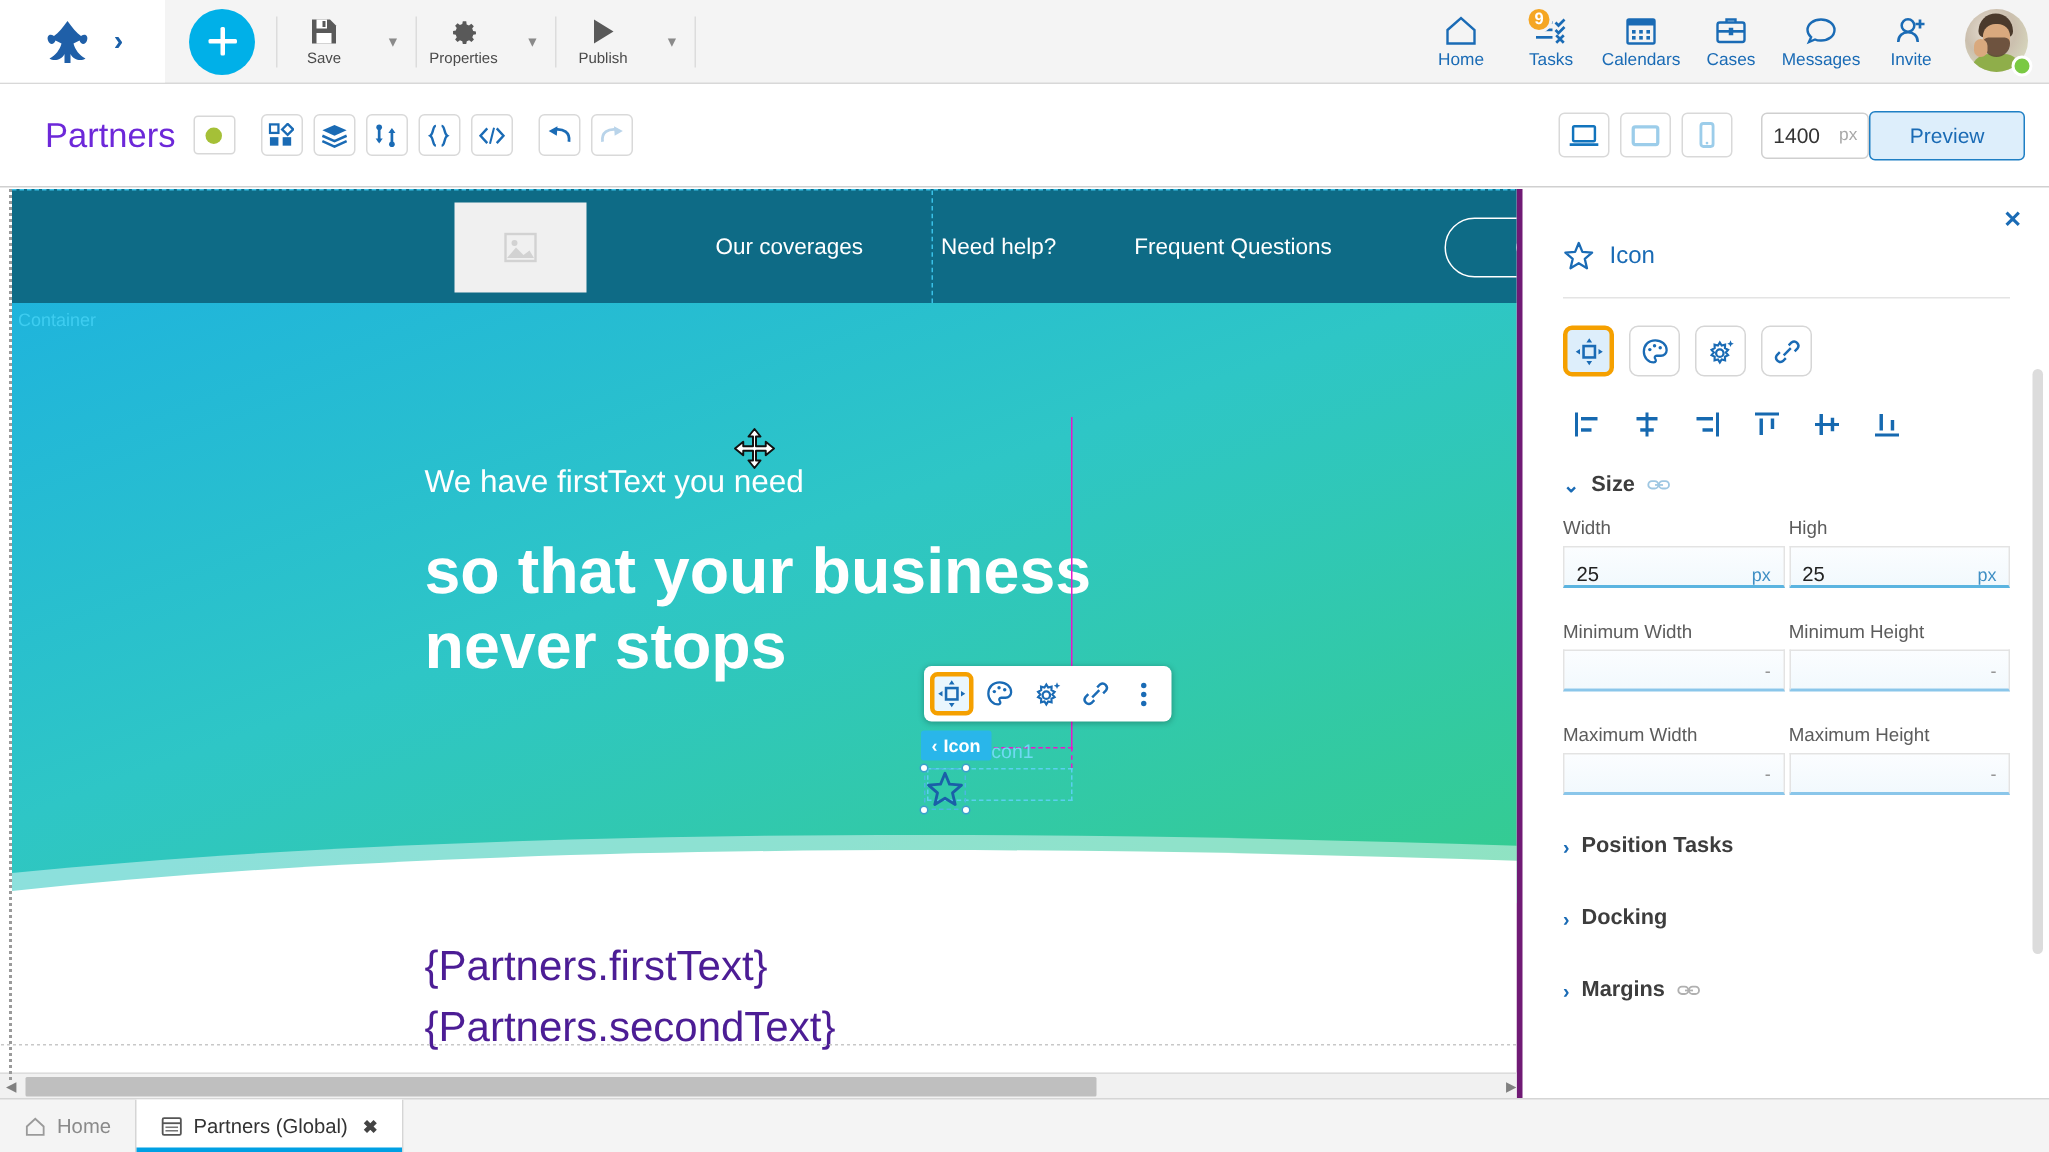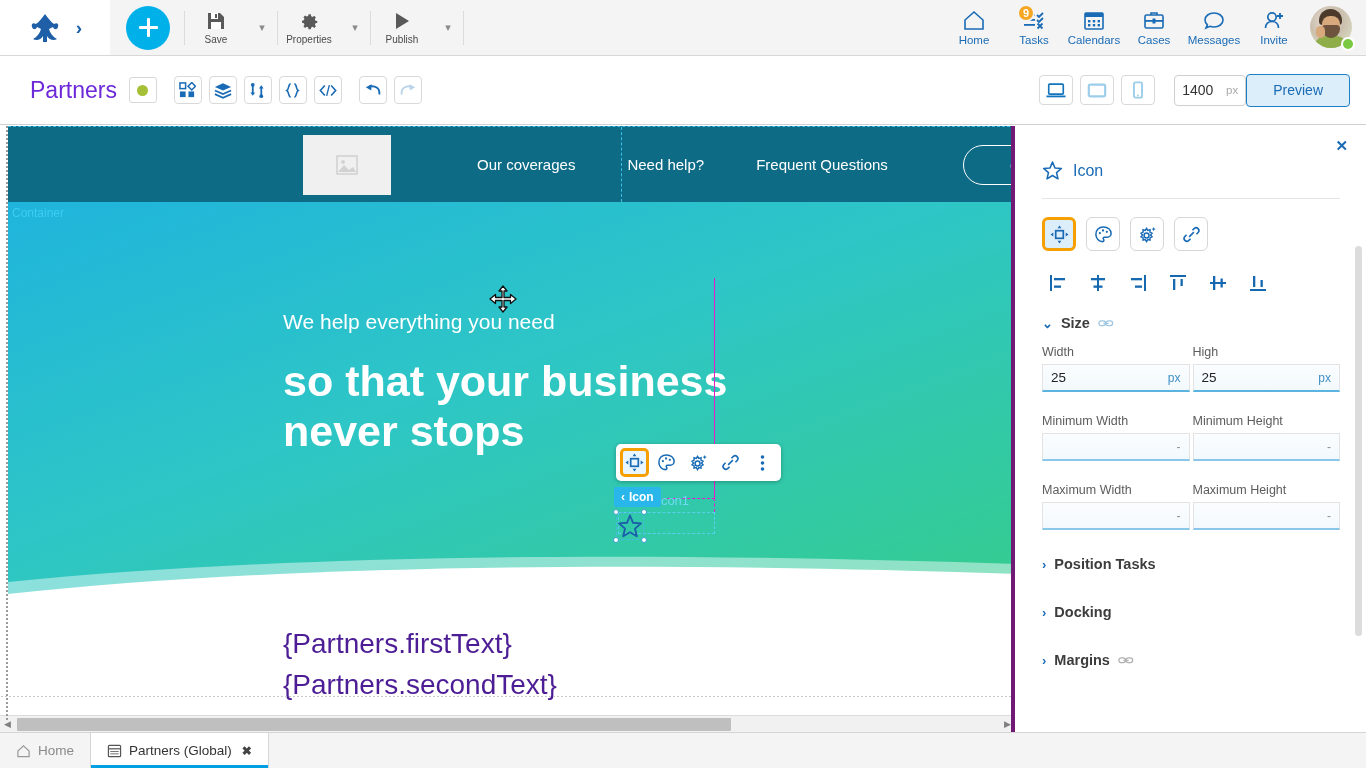--- a/index.html
+++ b/index.html
@@ -325,21 +325,21 @@
   }
   .fld-label { font-size: 12.5px; color: #5c5c5c; margin-bottom: 5px; }
   .fld-box {
     height: 28px; border: 1px solid #e3e3e3; border-bottom: 2px solid #8ac6ea;
     background: linear-gradient(#fbfdff, #f2f9fd);
     display: flex; align-items: center; padding: 0 8px; cursor: text;
   }
   .fld-val { font-size: 13.5px; color: #222; flex: 1; }
   .fld-unit { font-size: 12px; color: #3f8fc4; }
   .fld-unit.dim { color: #8f8f8f; }
-  .fld-box.filled { border-bottom-color: #5bb4e0; }
+  .fld-box.filled { border-bottom-color: #5bb4e0; align-items: flex-end; }
   .fld-group { min-width: 0; }
   .fld-group.mb { margin-top: 12px; }
 
   
   .p-scroll {
     position: absolute; right: 4px; top: 120px; width: 7px; height: 390px;
     background: #dcdcdc; border-radius: 4px; cursor: pointer;
   }
 
   
@@ -596,21 +596,21 @@
       </div>
 
       <div class="hero">
         <div class="container-label">Container</div>
 
         <svg class="hero-wave" viewBox="0 0 1007 90" preserveAspectRatio="none">
           <path d="M0 66 C260 40 600 34 1007 48 L1007 90 L0 90 Z" fill="#ffffff" opacity="0.45"></path>
           <path d="M0 78 C260 50 600 44 1007 58 L1007 90 L0 90 Z" fill="#ffffff"></path>
         </svg>
 
-        <div class="hero-sub">We help everything you need</div>
+        <div class="hero-sub">We have firstText you need</div>
         <div class="hero-title">
           <div>so that your business</div>
           <div>never stops</div>
         </div>
 
         <div class="magenta-v"></div>
         <div class="magenta-box"></div>
         <div class="icon-dashbox"></div>
         <div class="icon1-label">icon1</div>
 

